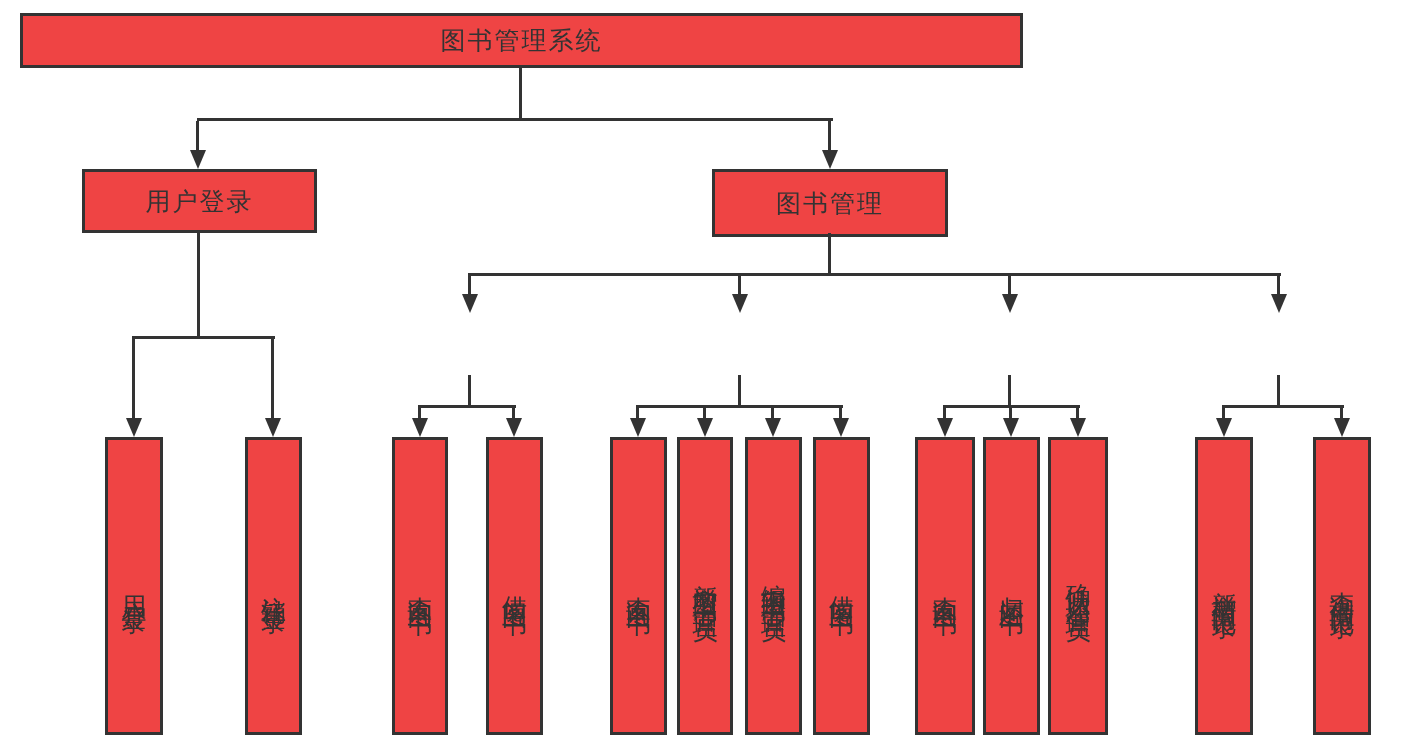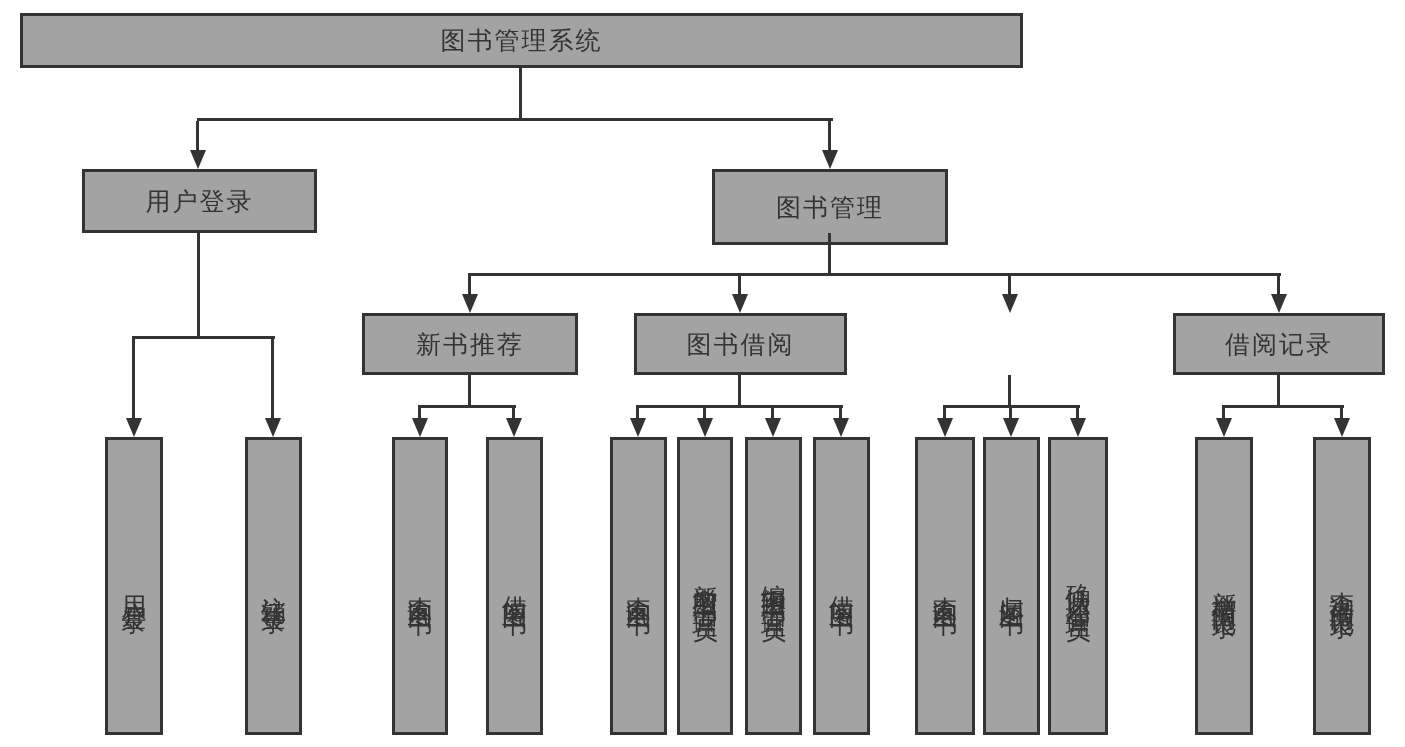--- a/index.html
+++ b/index.html
@@ -1,21 +1,21 @@
 <!DOCTYPE html>
 <html><head>
 <meta charset="utf-8">
 <style>
   html,body { margin:0; padding:0; background:#ffffff; }
   .canvas {
     position:relative; width:1405px; height:747px; background:#ffffff;
     font-family:"Liberation Sans", sans-serif; overflow:hidden;
   }
   .node {
-    position:absolute; border:3px solid #333333; background:#a3a3a3;
+    position:absolute; border:3px solid #333333; background:#ef4444;
     box-sizing:border-box; display:flex; align-items:center; justify-content:center;
     color:#333333;
   }
   .node .hlabel { font-size:25px; letter-spacing:2px; white-space:nowrap; }
   .node .vlabel {
     writing-mode:vertical-lr; font-size:25px; letter-spacing:5px;
     line-height:1; white-space:nowrap;
   }
   .hl { position:absolute; height:3px; background:#333333; }
   .vl { position:absolute; width:3px; background:#333333; }
@@ -41,21 +41,21 @@
   <div class="vl" style="left:519px;top:68px;height:53px"></div>
   <div class="hl" style="left:197px;top:118px;width:636px"></div>
   <div class="vl" style="left:196px;top:121px;height:29px"></div>
   <div class="tri" style="left:190px;top:150px"></div>
   <div class="vl" style="left:828px;top:121px;height:29px"></div>
   <div class="tri" style="left:822px;top:150px"></div>
 
   <div class="node" style="left:82px;top:169px;width:235px;height:64px">
     <span class="hlabel">用户登录</span>
   </div>
-  <div class="node" style="left:712px;top:169px;width:236px;height:76px">
+  <div class="node" style="left:712px;top:169px;width:236px;height:68px">
     <span class="hlabel">图书管理</span>
   </div>
 
   <div class="vl" style="left:197px;top:233px;height:106px"></div>
   <div class="hl" style="left:132px;top:336px;width:143px"></div>
   <div class="vl" style="left:132px;top:339px;height:79px"></div>
   <div class="tri" style="left:126px;top:418px"></div>
   <div class="vl" style="left:271px;top:339px;height:79px"></div>
   <div class="tri" style="left:265px;top:418px"></div>
 
@@ -63,29 +63,20 @@
   <div class="hl" style="left:468px;top:273px;width:813px"></div>
   <div class="vl" style="left:468px;top:276px;height:18px"></div>
   <div class="tri" style="left:462px;top:294px"></div>
   <div class="vl" style="left:738px;top:276px;height:18px"></div>
   <div class="tri" style="left:732px;top:294px"></div>
   <div class="vl" style="left:1008px;top:276px;height:18px"></div>
   <div class="tri" style="left:1002px;top:294px"></div>
   <div class="vl" style="left:1277px;top:276px;height:18px"></div>
   <div class="tri" style="left:1271px;top:294px"></div>
 
-  <div class="node" style="left:362px;top:313px;width:216px;height:62px">
-    <span class="hlabel">新书推荐</span>
-  </div>
-  <div class="node" style="left:634px;top:313px;width:213px;height:62px">
-    <span class="hlabel">图书借阅</span>
-  </div>
-  <div class="node" style="left:1173px;top:313px;width:212px;height:62px">
-    <span class="hlabel">借阅记录</span>
-  </div>
 
   <div class="vl" style="left:468px;top:375px;height:33px"></div>
   <div class="hl" style="left:418px;top:405px;width:98px"></div>
   <div class="vl" style="left:418px;top:408px;height:11px"></div>
   <div class="tri" style="left:412px;top:418px"></div>
   <div class="vl" style="left:512px;top:408px;height:11px"></div>
   <div class="tri" style="left:506px;top:418px"></div>
 
   <div class="vl" style="left:738px;top:375px;height:33px"></div>
   <div class="hl" style="left:636px;top:405px;width:207px"></div>

